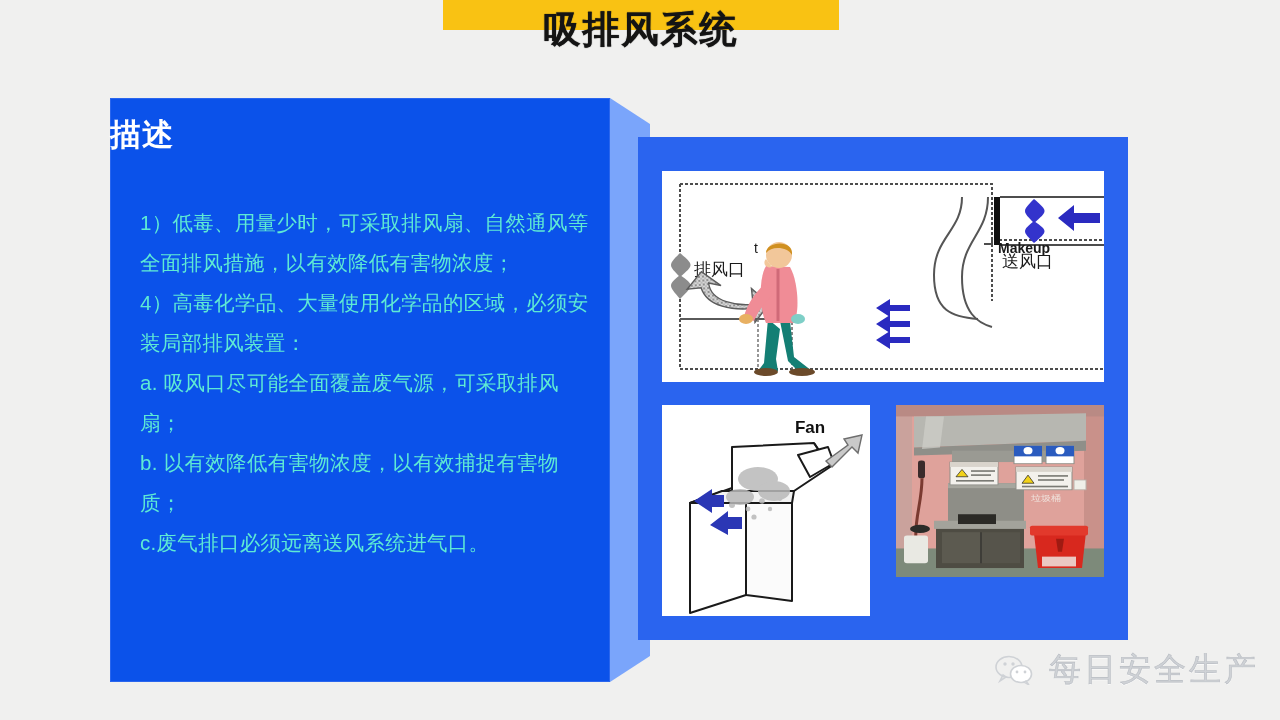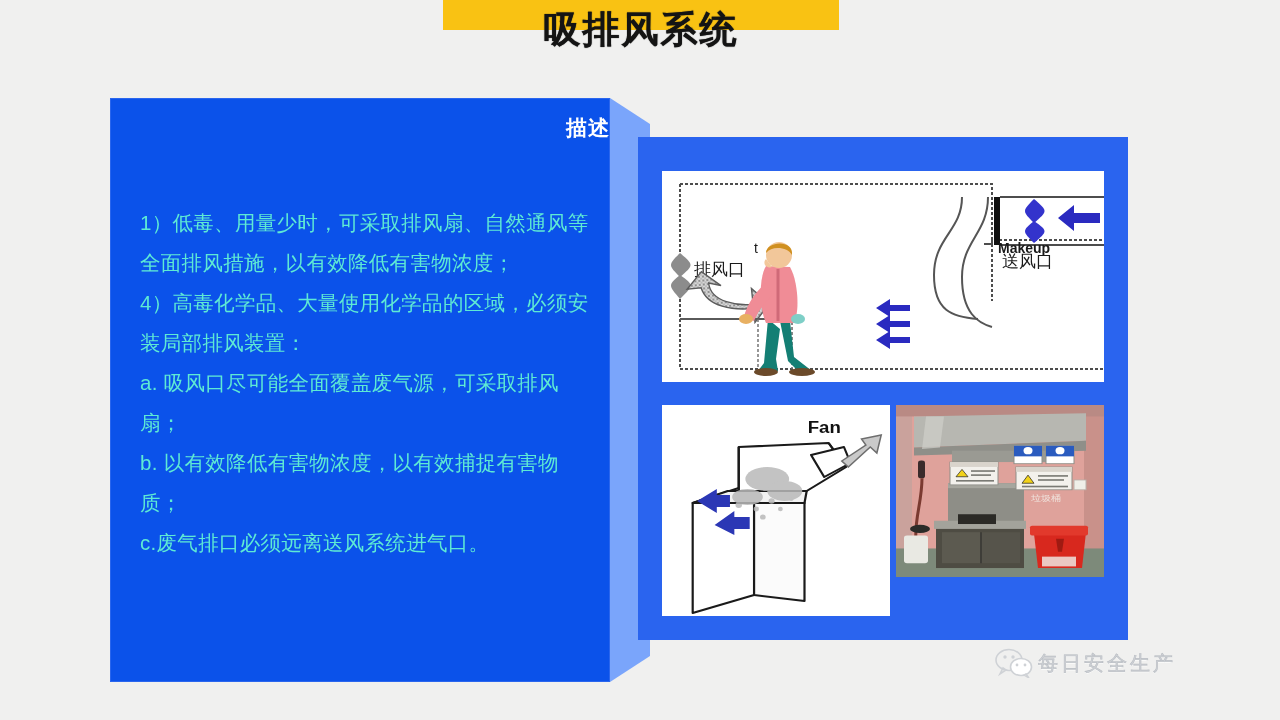--- a/index.html
+++ b/index.html
@@ -30,56 +30,56 @@
     position:absolute;left:500px;top:0;width:40px;height:584px;
     background:#7aa5fb;
     clip-path:polygon(0 0, 100% 26px, 100% 558px, 0 100%);
   }
   .desc-face{
     position:absolute;left:0;top:0;width:500px;height:584px;
     background:#0b52ea;
     box-shadow:inset 0 0 0 1px #2a66ee;
   }
   .desc-title{
-    position:absolute;left:0;top:16px;width:500px;text-align:right;
-    color:#ffffff;font-size:21px;font-weight:bold;letter-spacing:1px;
+    position:absolute;left:0;top:16px;width:500px;text-align:left;
+    color:#ffffff;font-size:31px;font-weight:bold;letter-spacing:1px;
   }
   .desc-body{
     position:absolute;left:30px;top:105px;width:452px;
     color:#5eead4;font-size:20.5px;line-height:40px;
     letter-spacing:0.3px;
   }
   .desc-body p{margin:0;}
   .indent1{text-indent:0;}
 
   
   .media-panel{
     position:absolute;left:638px;top:137px;width:490px;height:503px;
     background:#2a64ef;
   }
   .img-top{
     position:absolute;left:24px;top:34px;width:442px;height:211px;
     background:#ffffff;overflow:hidden;
   }
   .img-bl{
     position:absolute;left:24px;top:268px;width:208px;height:211px;
-    background:#f9a8d4;overflow:hidden;padding-left:20px;
+    background:#f9a8d4;overflow:hidden;
   }
   .img-br{
     position:absolute;left:258px;top:268px;width:208px;height:172px;
     background:#9a8d86;overflow:hidden;
   }
 
   .fill{position:absolute;inset:0;width:100%;height:100%;display:block;}
 
   
   .watermark{
     position:absolute;left:995px;top:648px;
-    display:flex;align-items:center;gap:5px;
-    color:#cfd2d6;font-size:20px;letter-spacing:3px;
+    display:flex;align-items:center;gap:16px;
+    color:#cfd2d6;font-size:32px;letter-spacing:3px;
     text-shadow:0 1px 0 rgba(255,255,255,.8);
     -webkit-text-stroke:0.6px #b9bdc3;
   }
   .wm-logo{width:38px;height:30px;position:relative;flex:0 0 auto;}
 </style>
 </head>
 <body>
 
 <div class="stage">
 

